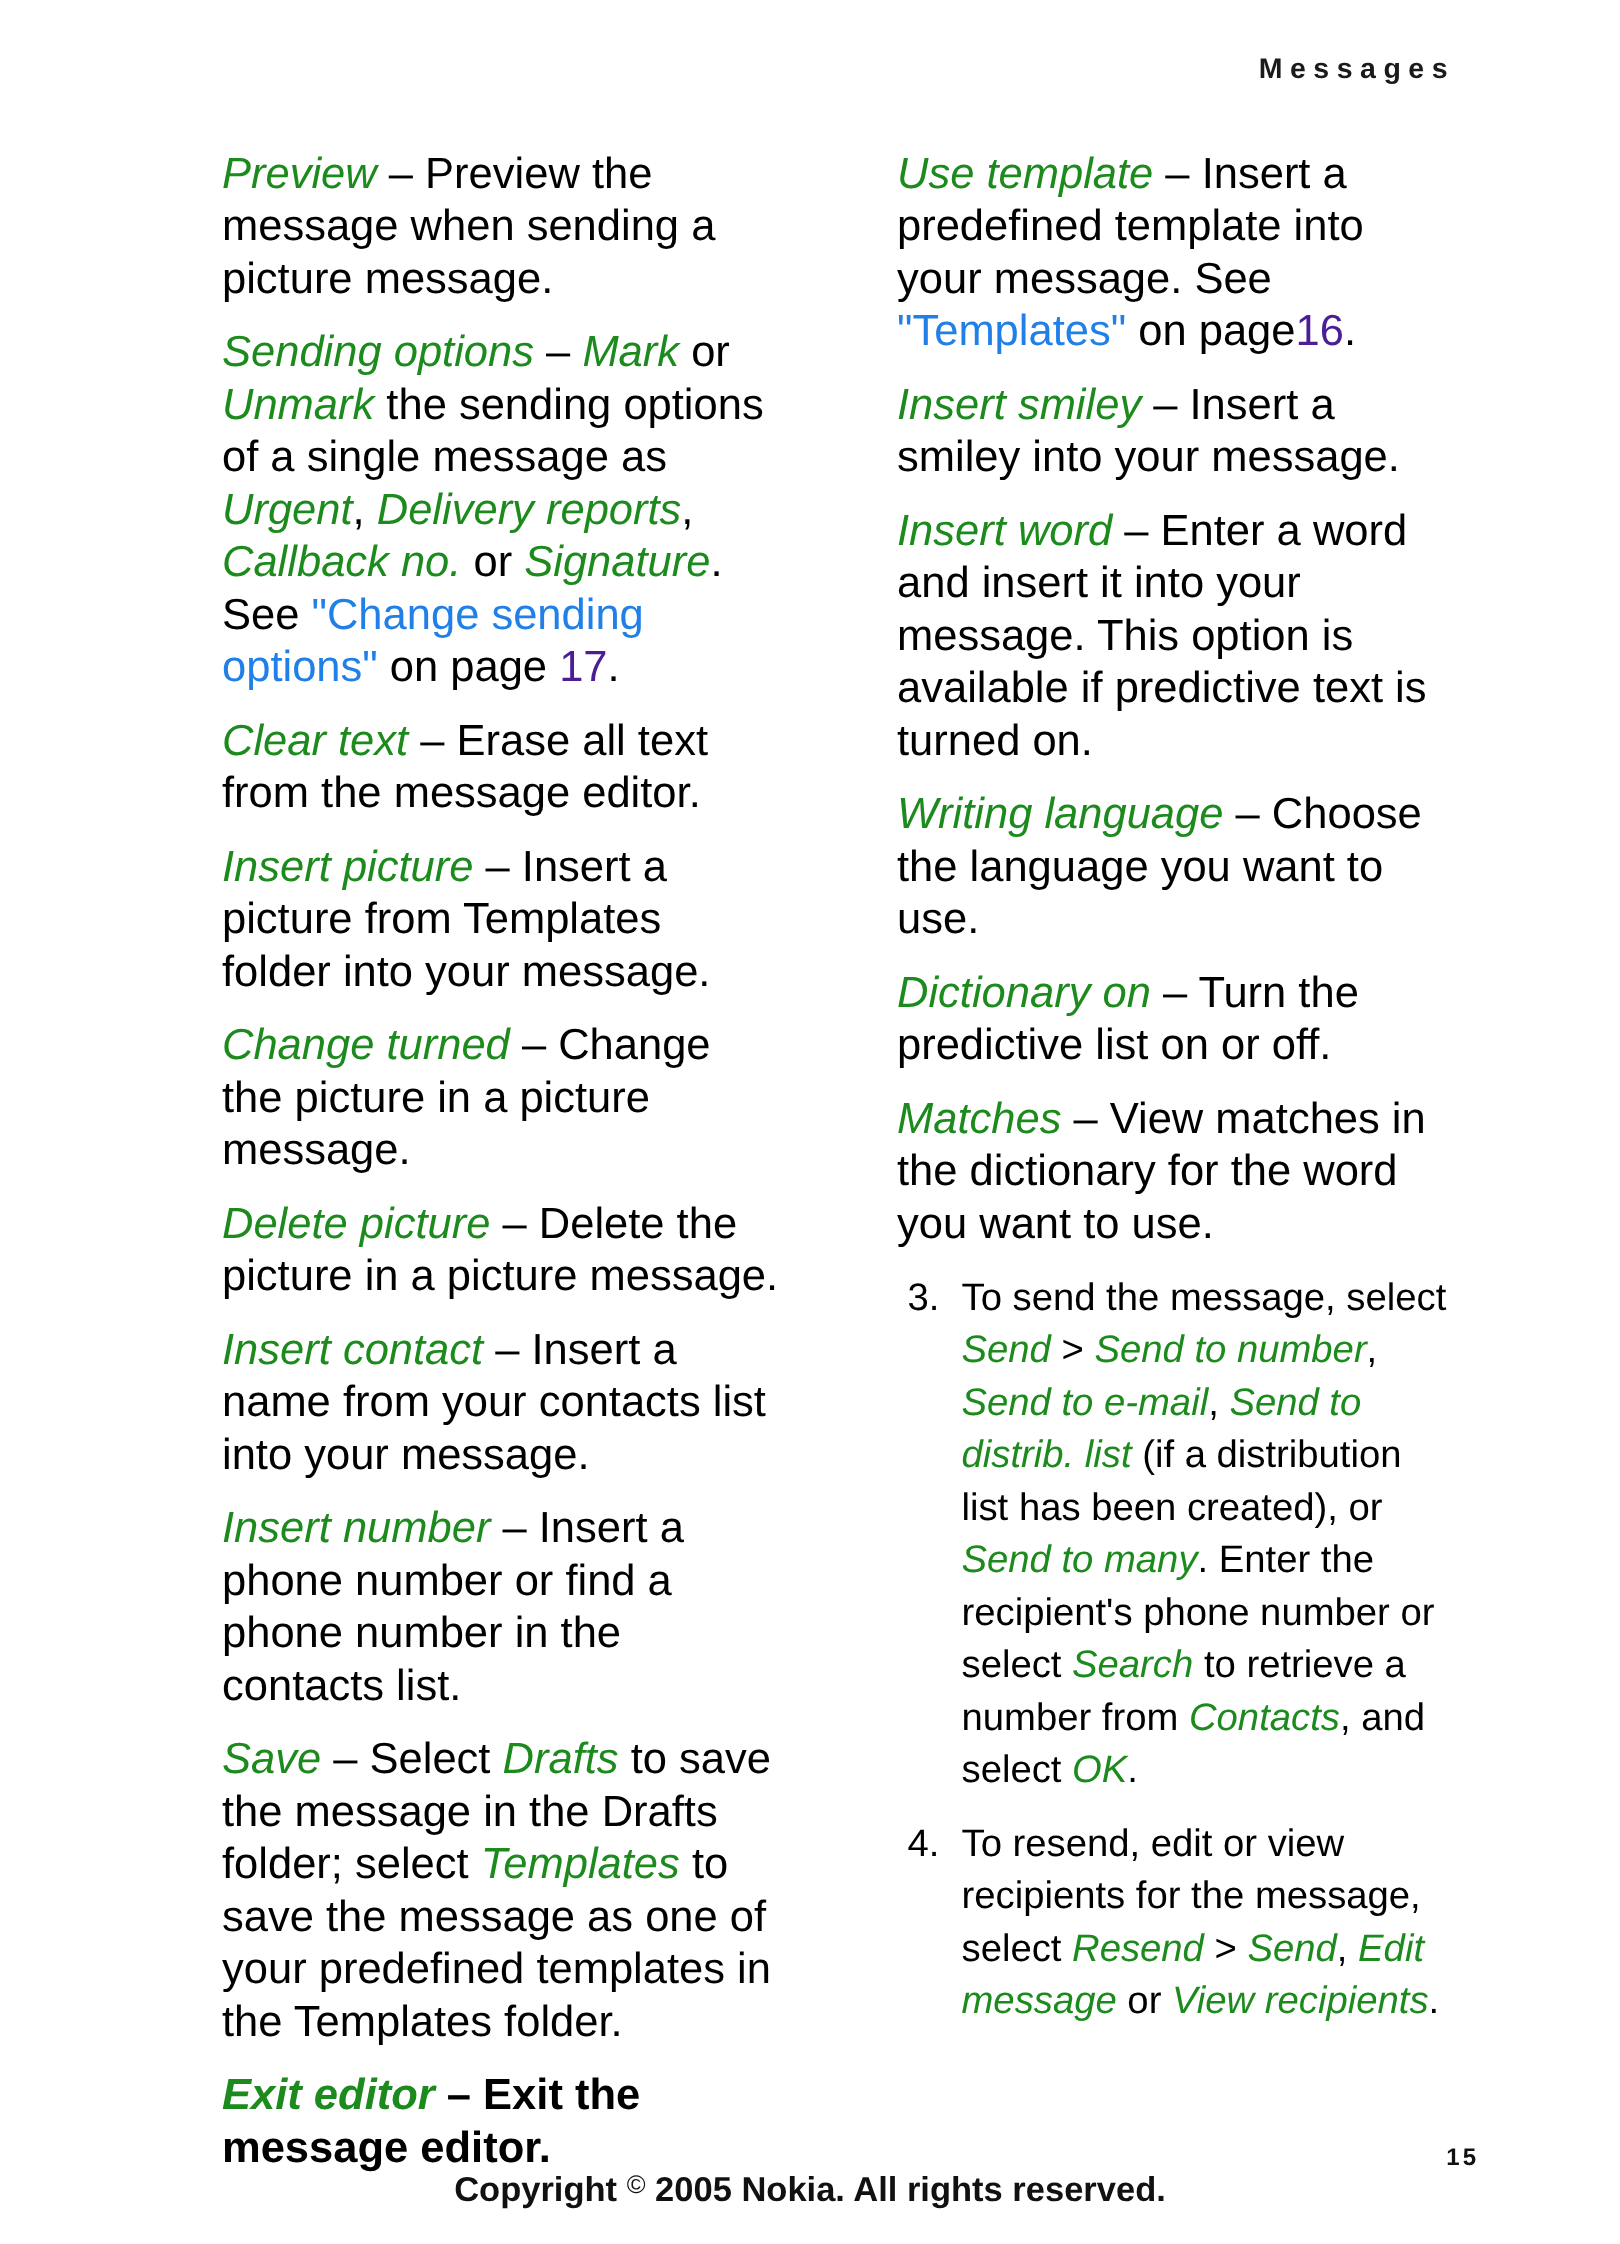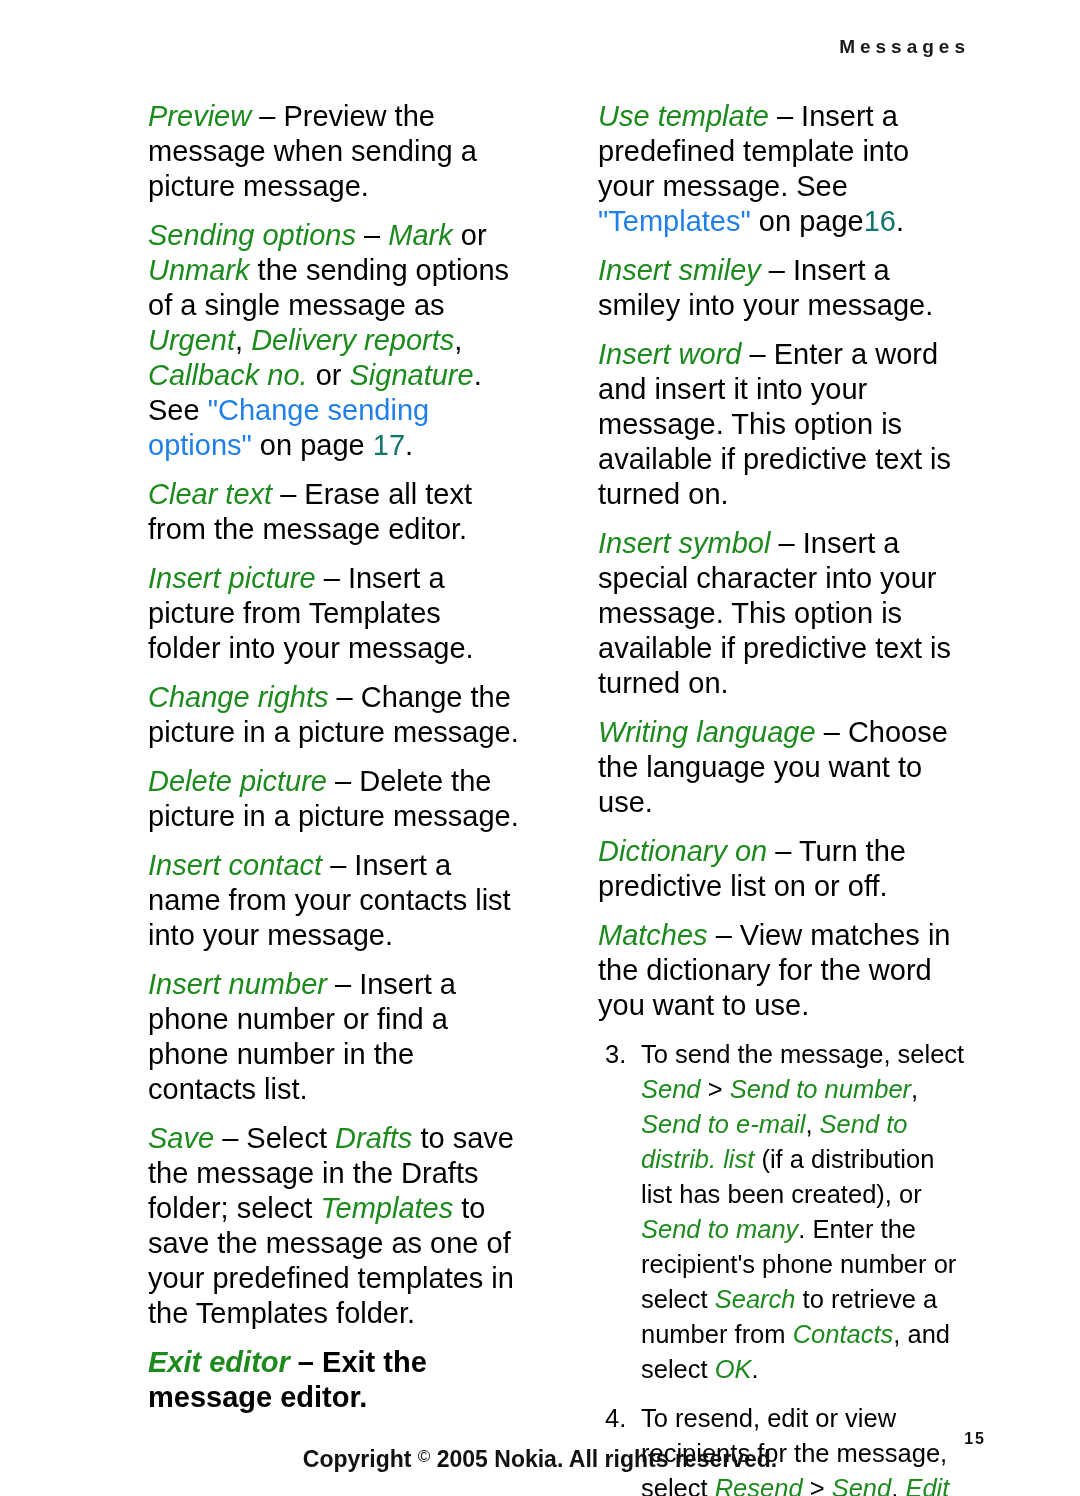--- a/index.html
+++ b/index.html
@@ -61,21 +61,21 @@
   
   .term {
     color: #1c8a1c;
     font-style: italic;
   }
   
   .xref {
     color: #2080e8;
   }
   .pagenum-link {
-    color: #0f766e;
+    color: #4c1d95;
   }
 
   
   .step {
     position: relative;
     padding-left: 43px;
     font-size: 25.5px;
     line-height: 35px;
     margin: 0 0 14px 0;
   }
@@ -142,21 +142,21 @@
 
       <p class="para">
         <span class="term">Clear text</span><span> – </span><span>Erase all text from the message editor.</span>
       </p>
 
       <p class="para">
         <span class="term">Insert picture</span><span> – </span><span>Insert a picture from Templates folder into your message.</span>
       </p>
 
       <p class="para">
-        <span class="term">Change rights</span><span> – </span><span>Change the picture in a picture message.</span>
+        <span class="term">Change turned</span><span> – </span><span>Change the picture in a picture message.</span>
       </p>
 
       <p class="para">
         <span class="term">Delete picture</span><span> – </span><span>Delete the picture in a picture message.</span>
       </p>
 
       <p class="para">
         <span class="term">Insert contact</span><span> – </span><span>Insert a name from your contacts list into your message.</span>
       </p>
 
@@ -181,23 +181,20 @@
       </p>
 
       <p class="para">
         <span class="term">Insert smiley</span><span> – </span><span>Insert a smiley into your message.</span>
       </p>
 
       <p class="para">
         <span class="term">Insert word</span><span> – </span><span>Enter a word and insert it into your message. This option is available if predictive text is turned on.</span>
       </p>
 
-      <p class="para">
-        <span class="term">Insert symbol</span><span> – </span><span>Insert a special character into your message. This option is available if predictive text is turned on.</span>
-      </p>
 
       <p class="para">
         <span class="term">Writing language</span><span> – </span><span>Choose the language you want to use.</span>
       </p>
 
       <p class="para">
         <span class="term">Dictionary on</span><span> – </span><span>Turn the predictive list on or off.</span>
       </p>
 
       <p class="para">

